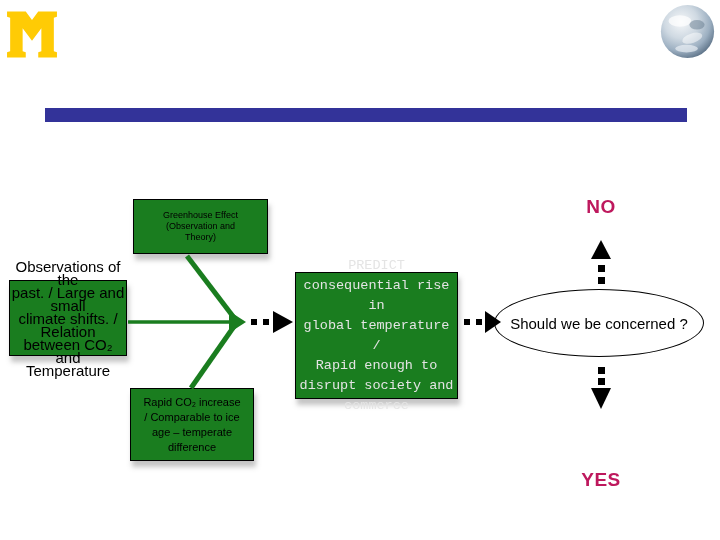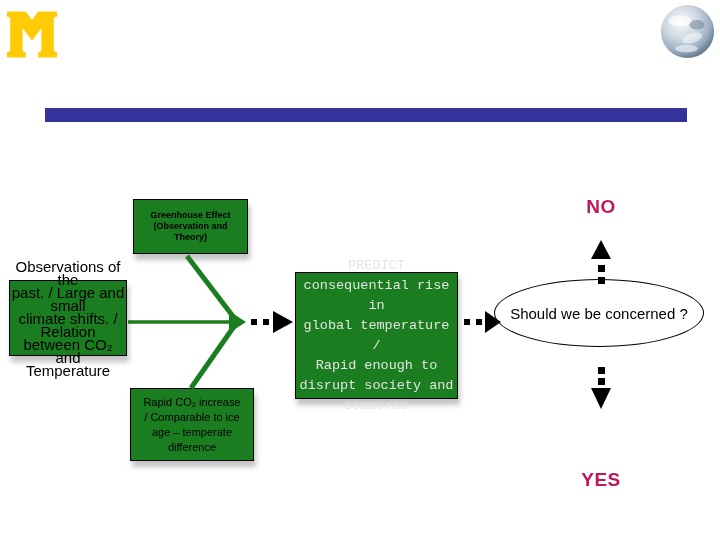--- a/index.html
+++ b/index.html
@@ -14,27 +14,27 @@
   }
   .bar { position:absolute; left:45px; top:108px; width:642px; height:14px; background:#333399; }
   .earth { position:absolute; left:659px; top:3px; width:57px; height:57px; }
 
   .gbox {
     position:absolute; background:#1A7D1F; border:1.5px solid #000000; color:#000000;
     text-align:center; white-space:pre-line; display:flex; align-items:center;
     justify-content:center; box-sizing:border-box;
     box-shadow:2px 6px 5px rgba(125,125,125,0.45);
   }
-  .greenhouse   { left:133px; top:199px; width:115px; height:55px;  font-size:9px;    line-height:11px;font-weight:bold; }
+  .greenhouse   { left:133px; top:199px; width:135px; height:55px;  font-size:9px;    line-height:11px; }
   .observations { left:9px;   top:280px; width:118px; height:76px;  font-size:15px;  line-height:13px; }
   .rapid        { left:130px; top:388px; width:124px; height:73px;  font-size:11px;   line-height:15px; }
   .predict      { left:295px; top:272px; width:163px; height:127px; font-size:13.5px; line-height:20px; color:#E4E4E4;font-family:Liberation Mono, monospace; }
 
   .ellipse {
-    position:absolute; left:494px; top:279px; width:210px; height:68px;
+    position:absolute; left:494px; top:289px; width:210px; height:68px;
     border:1px solid #000000; border-radius:50%; background:#ffffff;
     display:flex; align-items:center; justify-content:center;
     font-size:15px; color:#000000; box-sizing:border-box;
   }
   .no, .yes {
     position:absolute; width:80px; text-align:center; font-size:19px;
     font-weight:bold; color:#be185d; letter-spacing:0.5px;
   }
   .no  { left:561px; top:196px; }
   .yes { left:561px; top:421px;margin-top:48px; }

